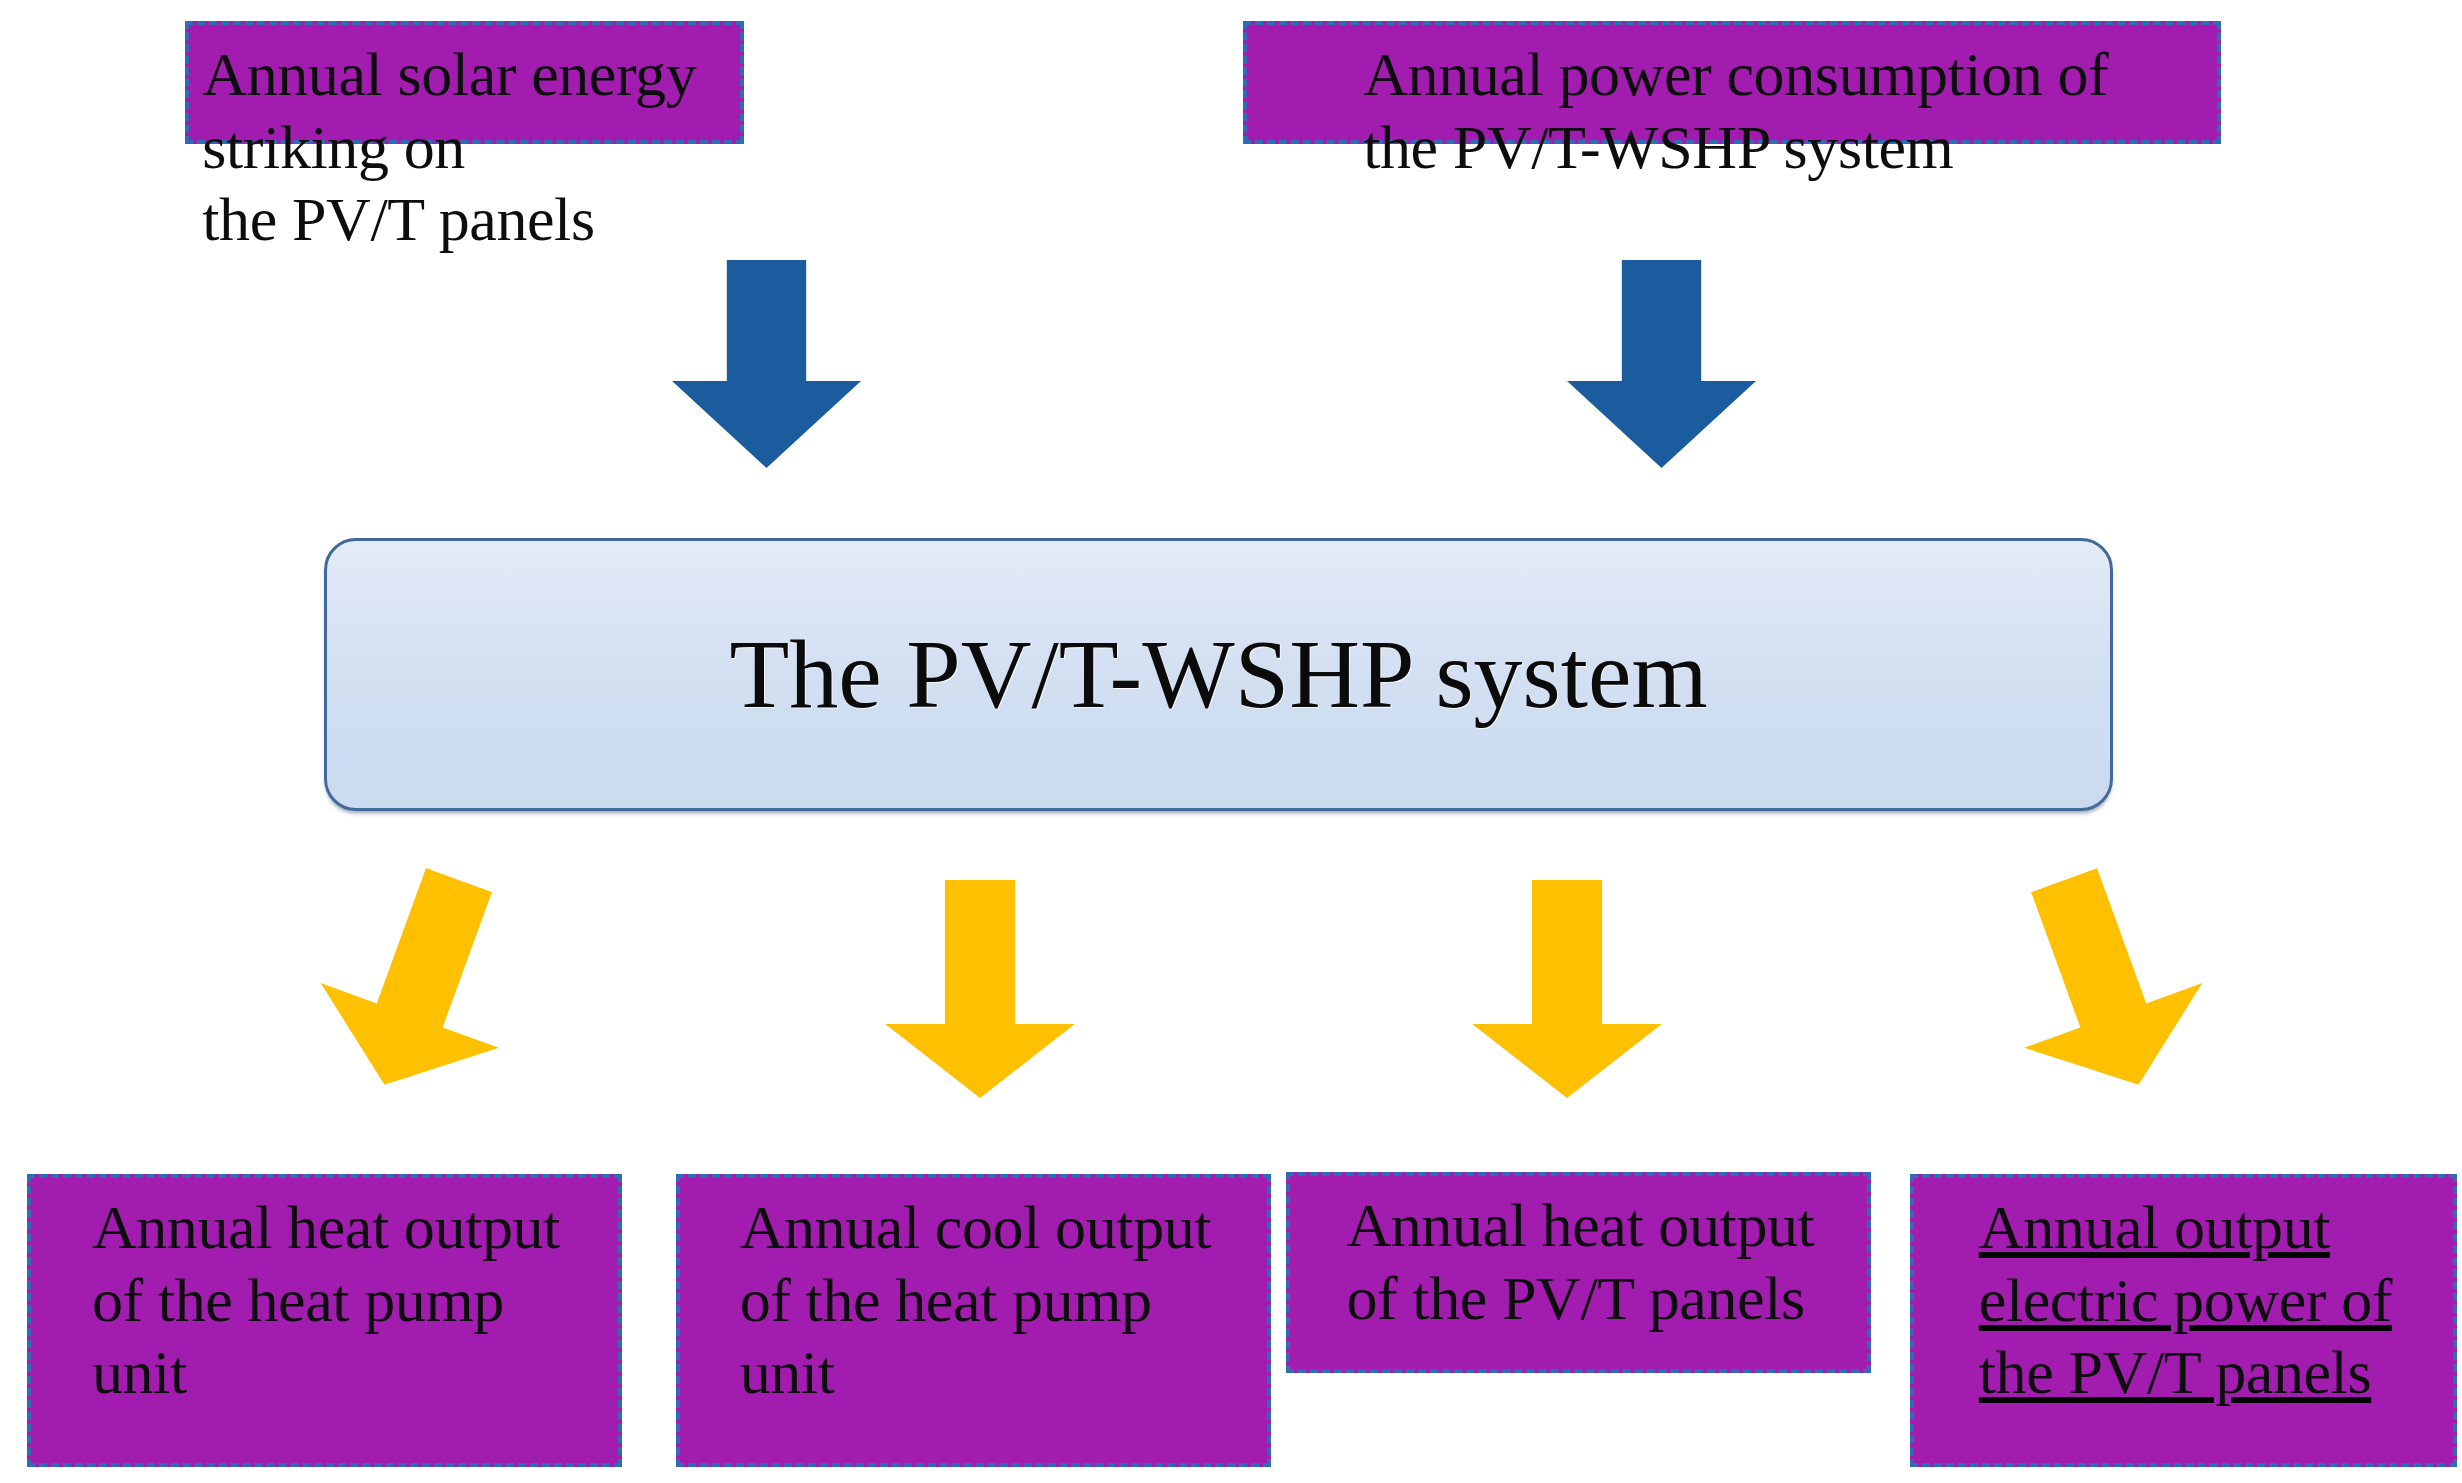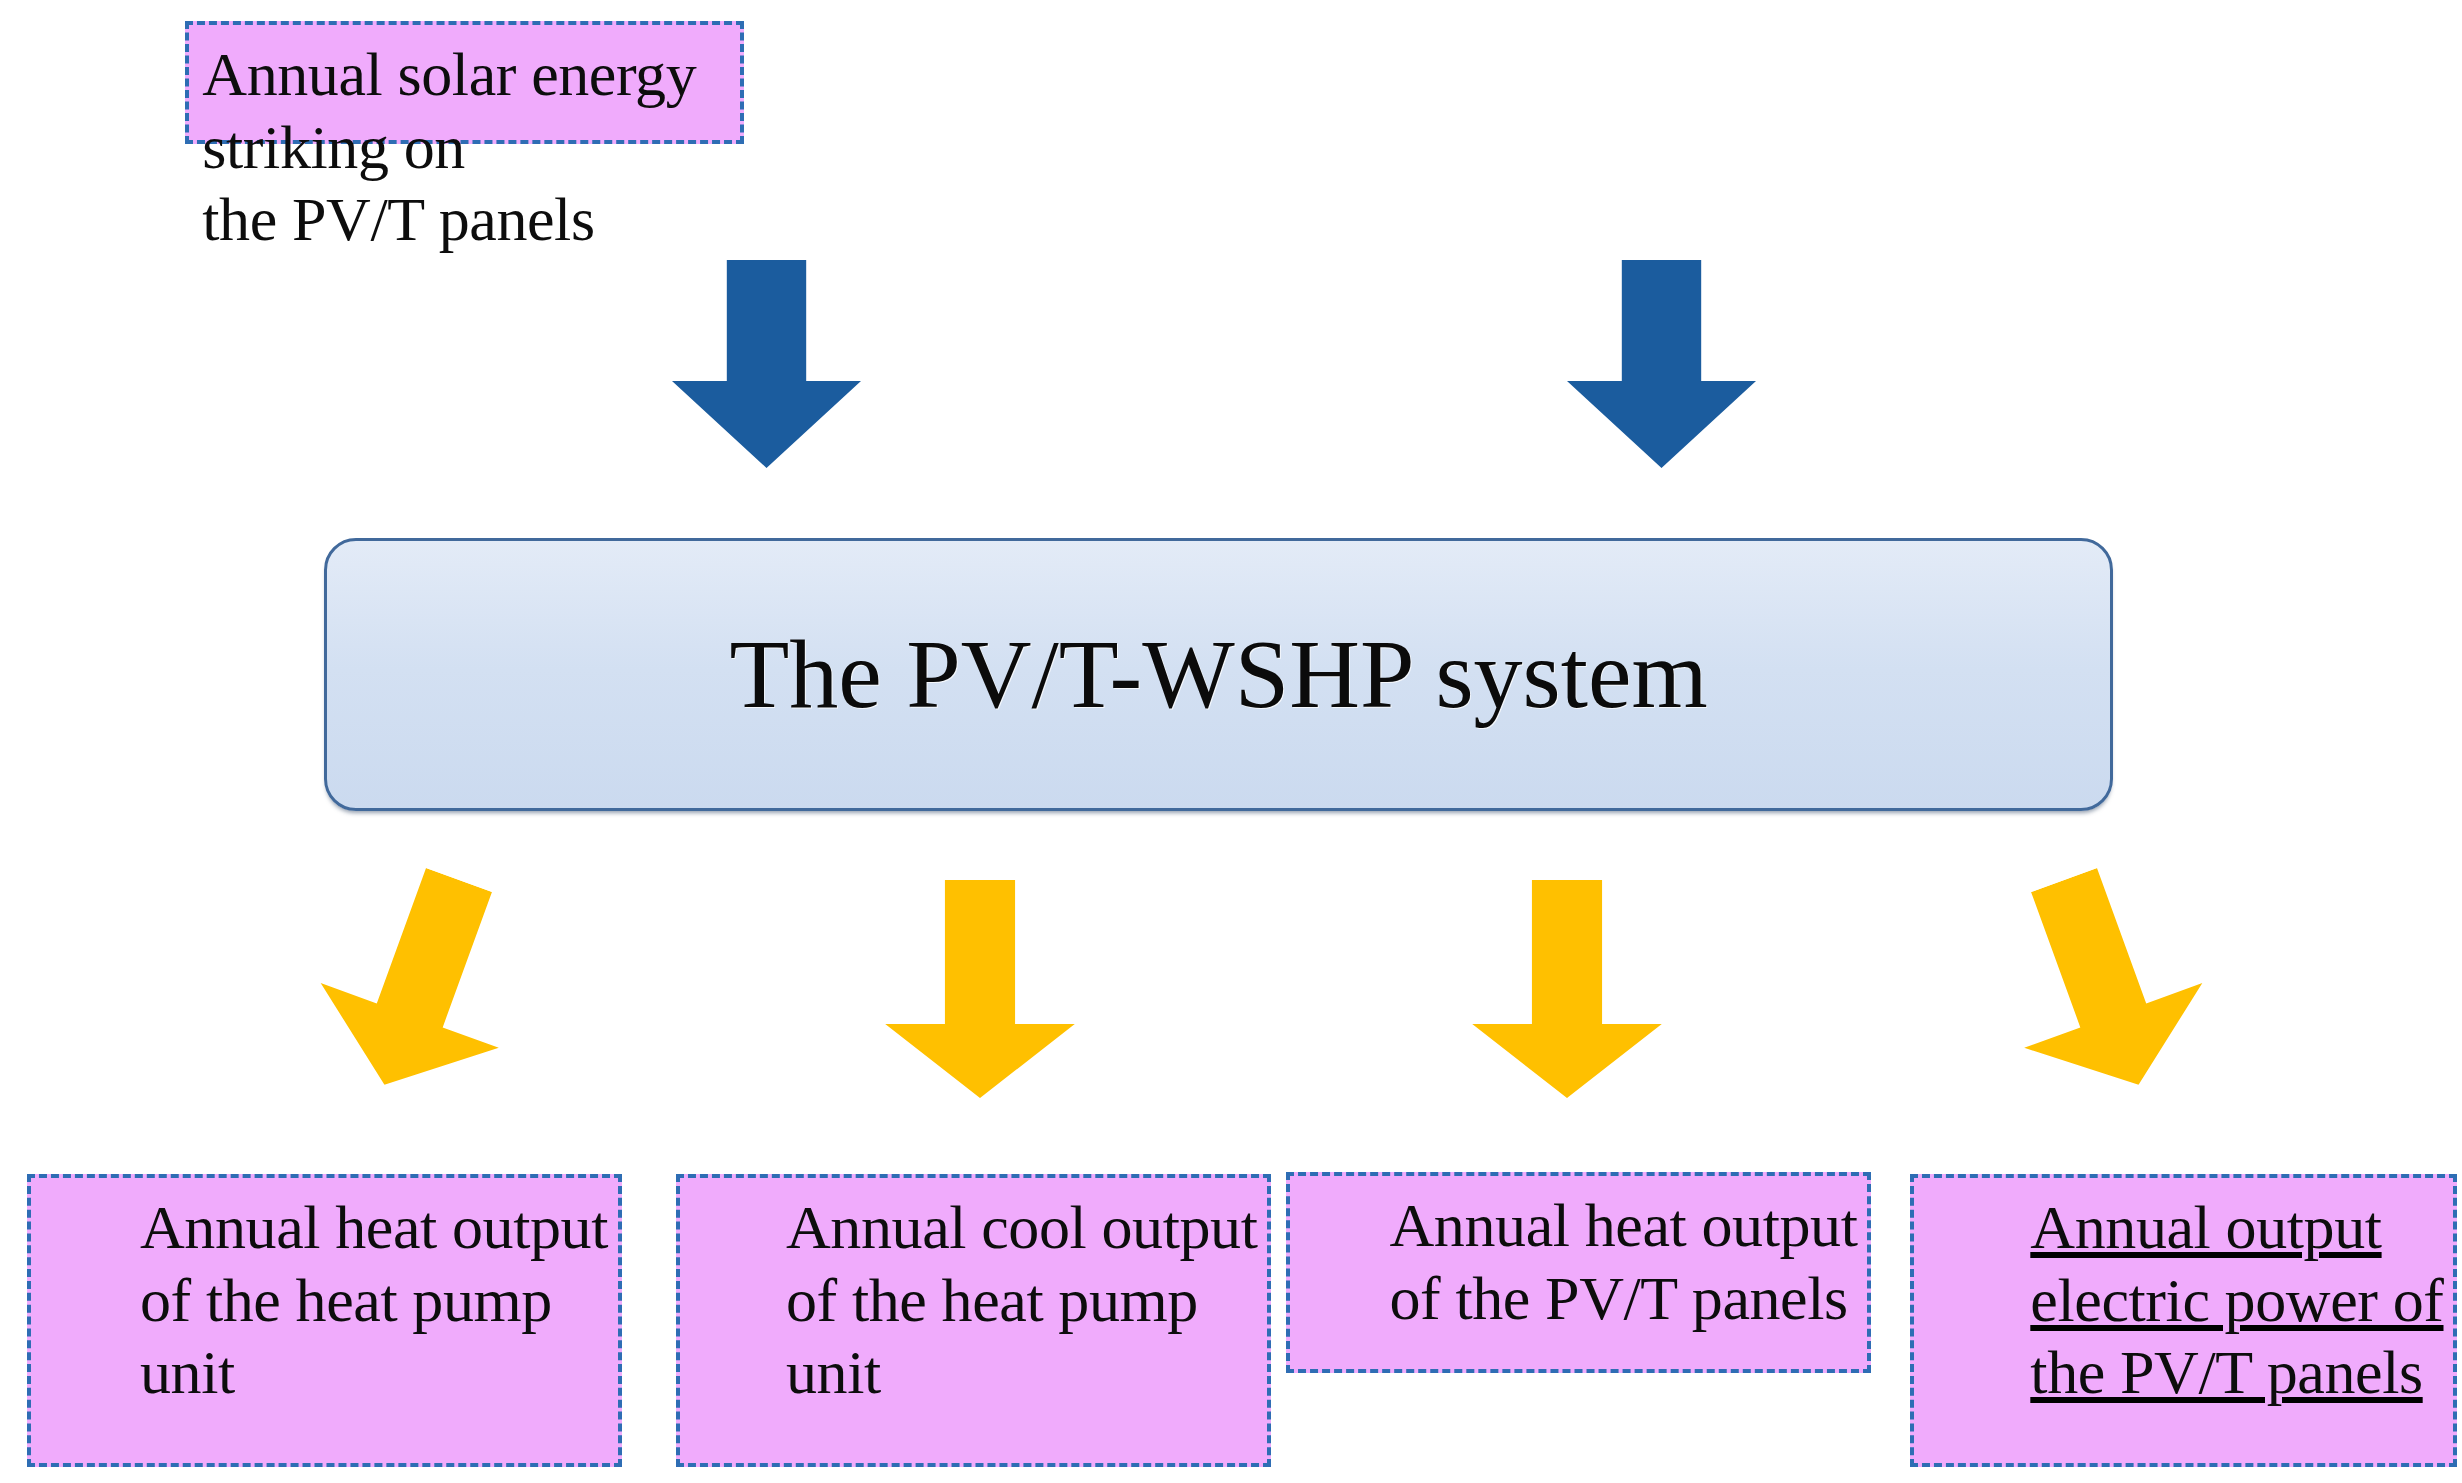--- a/index.html
+++ b/index.html
@@ -17,24 +17,24 @@
     height: 1483px;
     background: #ffffff;
     overflow: hidden;
   }
 
   
   .dbox {
     position: absolute;
     box-sizing: border-box;
     border: 4.7px dashed #2E6DB4;
-    background: #f0abfc;
+    background: #a21caf;
     display: flex;
     align-items: flex-start;
-    justify-content: flex-end;
+    justify-content: center;
     padding: 13.3px 9.5px 9.5px 13.3px;
   }
   .dbox .txt {
     color: #0d0d0d;
     font-size: 62px;
     line-height: 1.17;
     letter-spacing: -0.4px;
     white-space: pre-line;
     text-align: left;
   }
@@ -69,20 +69,24 @@
 </head>
 <body>
 
 <div id="canvas">
 
   <div class="dbox" style="left:185px; top:21px; width:559px; height:123px;">
     <span class="txt">Annual solar energy striking on
 the PV/T panels</span>
   </div>
 
+  <div class="dbox" style="left:1243px; top:21px; width:978px; height:123px; padding-left:17px;">
+    <span class="txt">Annual power consumption of
+the PV/T-WSHP system</span>
+  </div>
 
   <div class="arrow" style="left:672px; top:260px; width:189px; height:208px;">
     <svg viewBox="0 0 200 220" xmlns="http://www.w3.org/2000/svg">
       <polygon points="58,0 142,0 142,128 200,128 100,220 0,128 58,128" fill="#1B5C9E"></polygon>
     </svg>
   </div>
 
   <div class="arrow" style="left:1567px; top:260px; width:189px; height:208px;">
     <svg viewBox="0 0 200 220" xmlns="http://www.w3.org/2000/svg">
       <polygon points="58,0 142,0 142,128 200,128 100,220 0,128 58,128" fill="#1B5C9E"></polygon>

